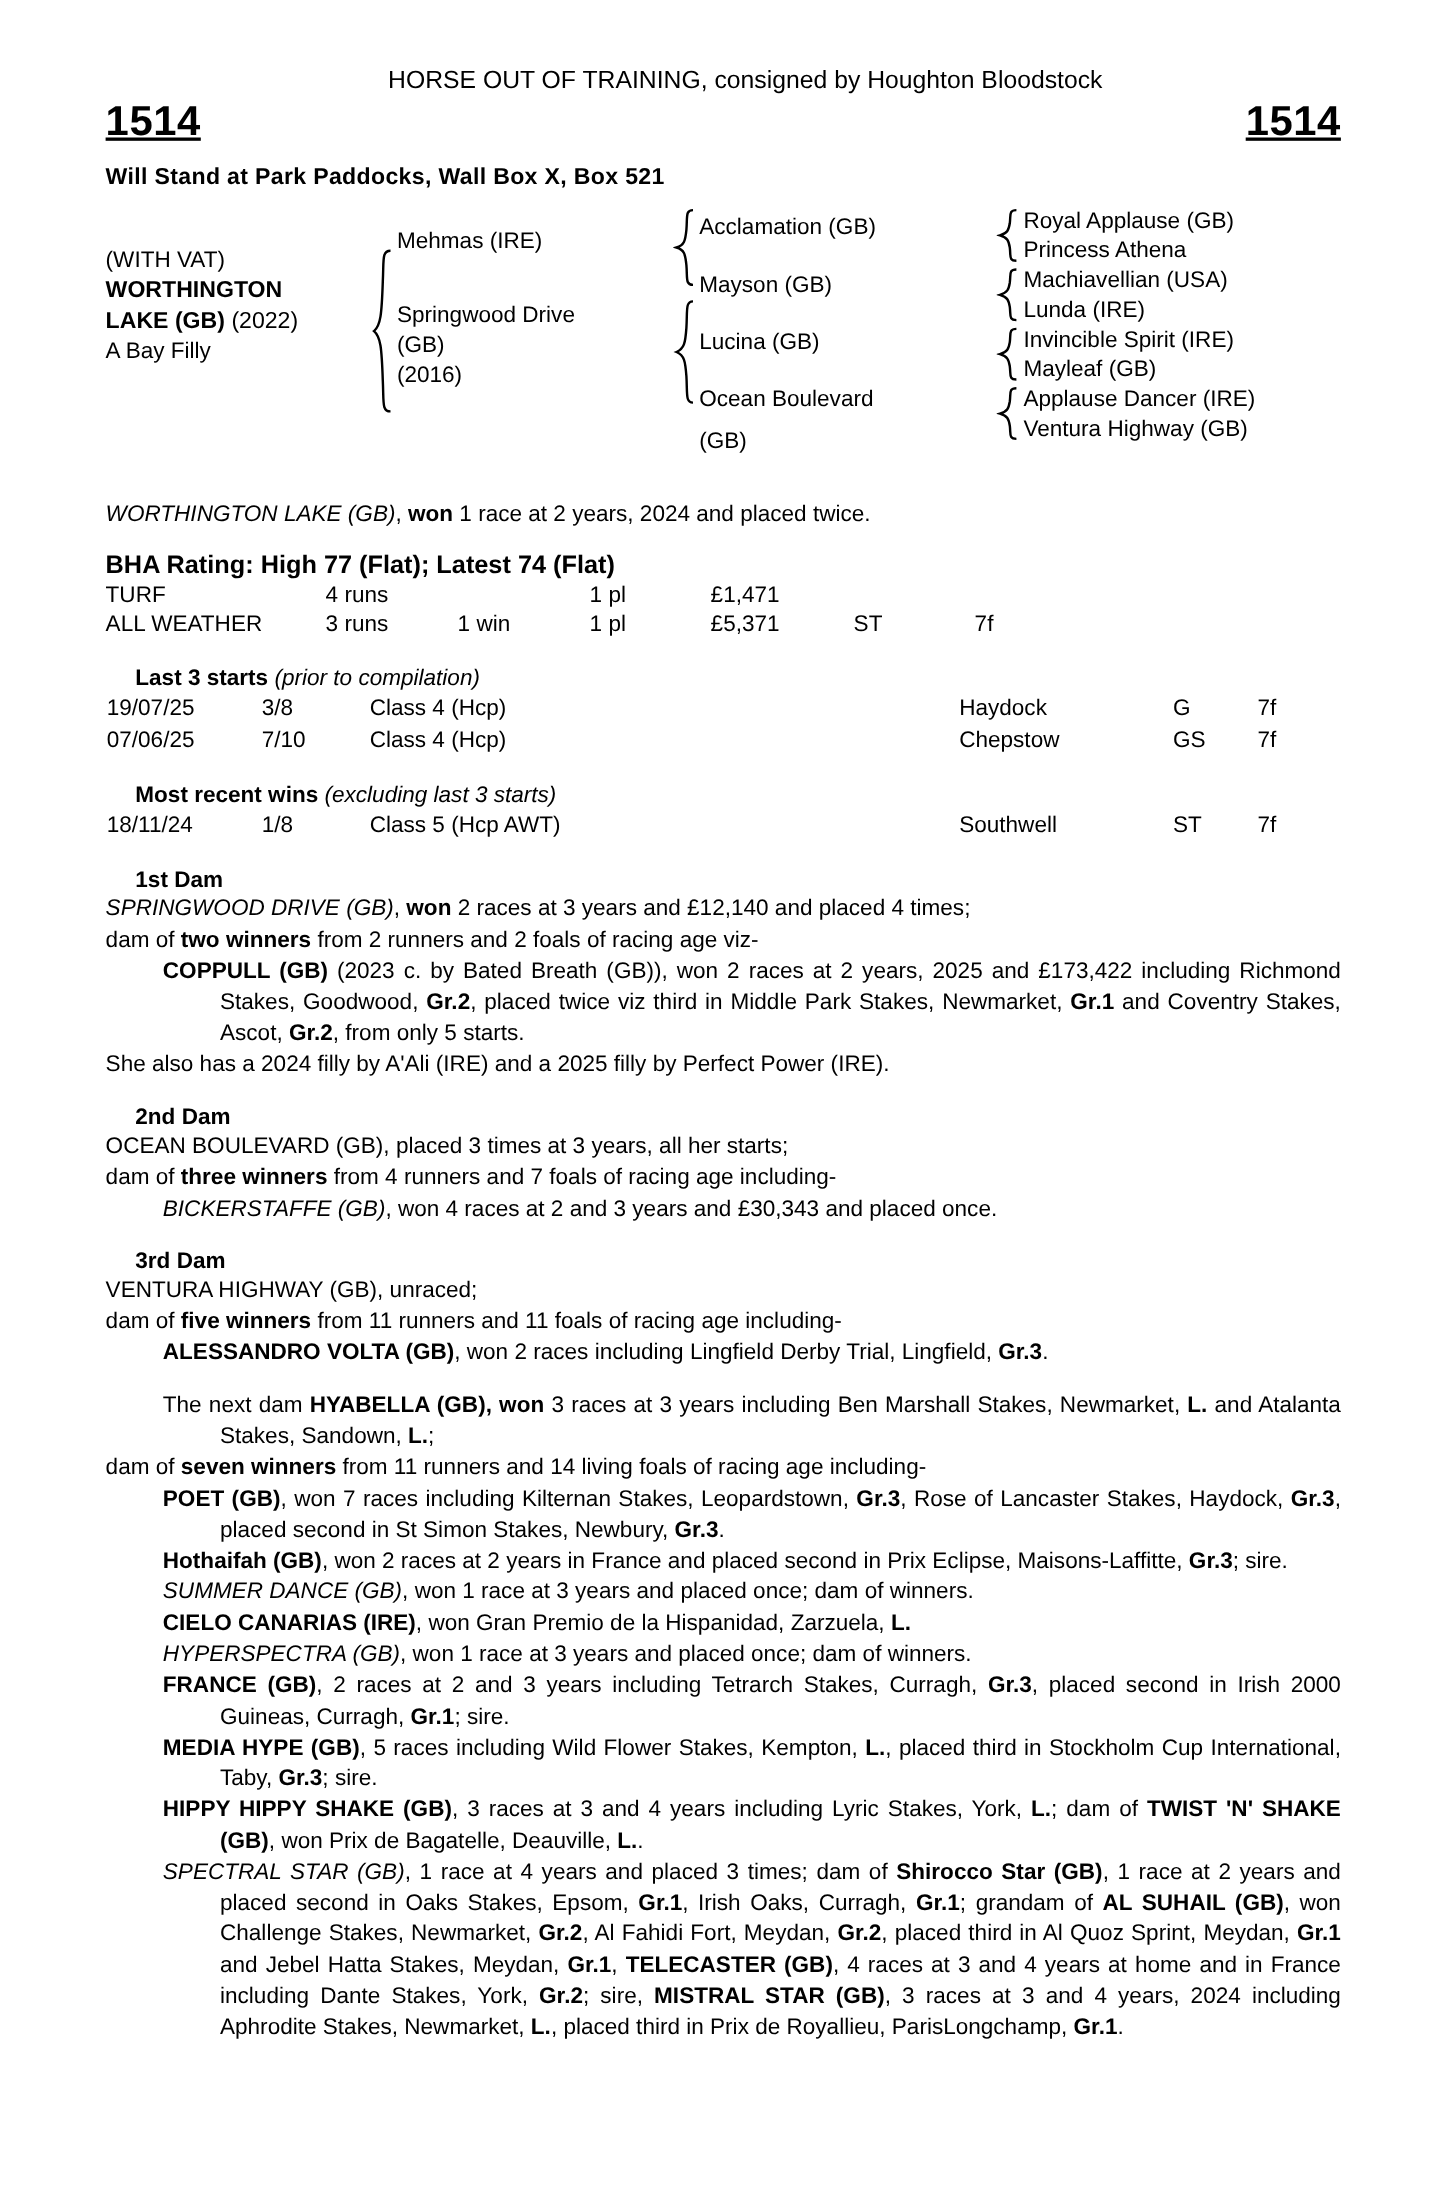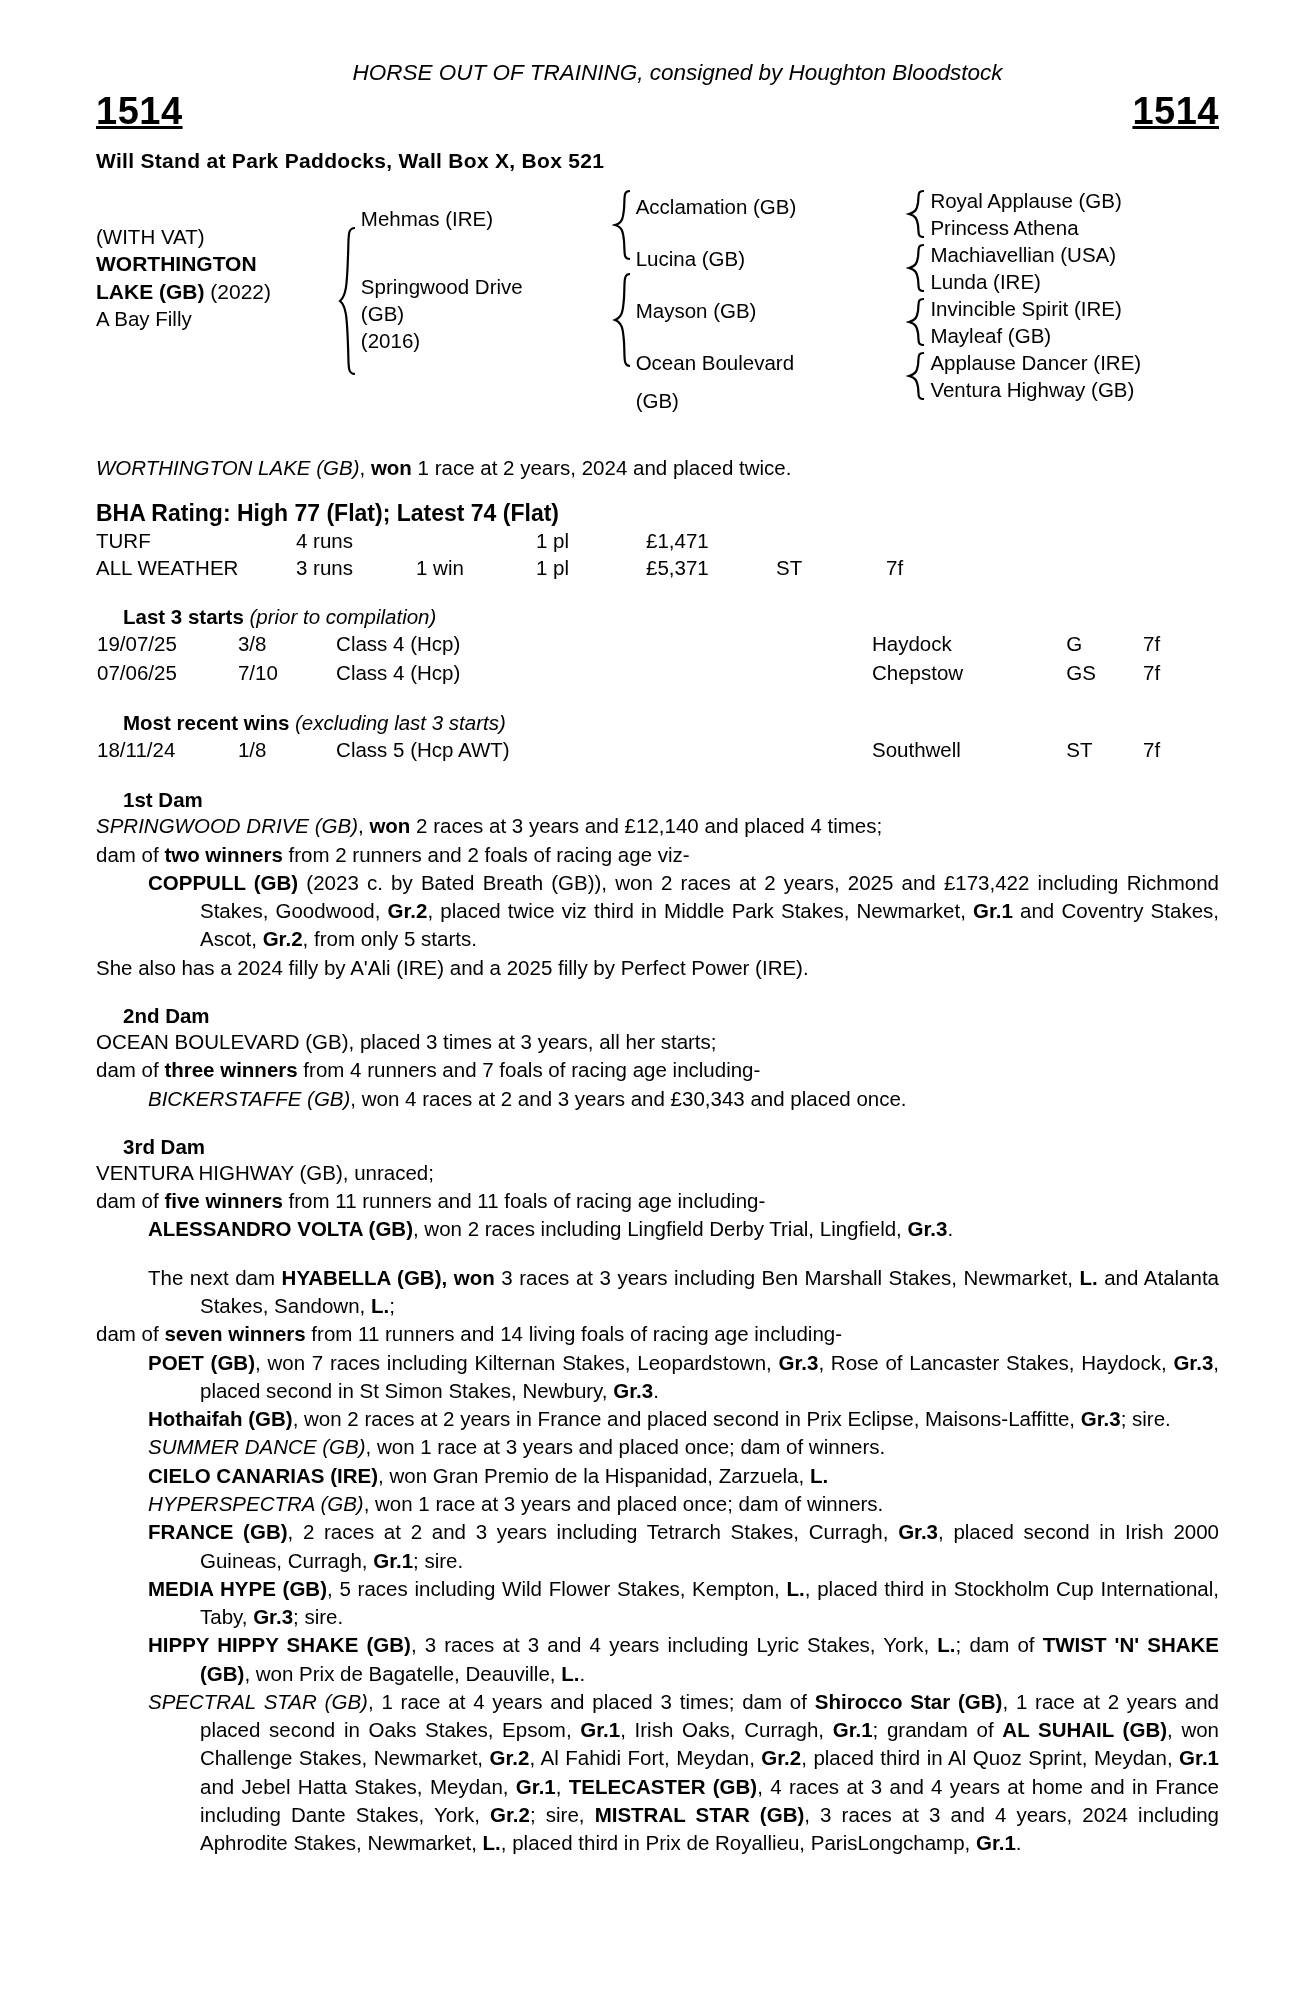--- a/index.html
+++ b/index.html
@@ -14,21 +14,20 @@
     color: #000000;
   }
   .page {
     width: 1315px;
     box-sizing: border-box;
     padding: 60px 96px 40px 96px;
     position: relative;
   }
   .consign-head {
     text-align: center;
-    font-style: italic;
     font-size: 22.5px;
     margin-left: 40px;
     margin-bottom: 6px;
   }
   .lot-row {
     display: flex;
     justify-content: space-between;
     align-items: baseline;
     font-weight: bold;
     font-size: 38px;
@@ -202,22 +201,22 @@
       </div>
       <div class="brace" style="height:114px">
         <svg width="22" height="96" viewBox="0 0 22 96">
             <path d="M18 2 C11 2 13 10 12 26 C11 40 10 45 3 48 C10 51 11 56 12 70 C13 86 11 94 18 94" fill="none" stroke="#000" stroke-width="2.2"></path>
           </svg>
       </div>
     </div>
 
     <div class="ped-col3">
       <div class="cell" style="padding-top:6px">Acclamation (GB)</div>
+      <div class="cell" style="padding-top:14px">Mayson (GB)</div>
       <div class="cell" style="padding-top:14px">Lucina (GB)</div>
-      <div class="cell" style="padding-top:14px">Mayson (GB)</div>
       <div class="cell" style="padding-top:14px">Ocean Boulevard</div>
       <div>(GB)</div>
     </div>
 
     <div style="display:flex; flex-direction:column;">
       <div class="brace" style="height:54px">
         <svg width="22" height="50" viewBox="0 0 22 50">
             <path d="M18 2 C11 2 13 6 12 14 C11 20 10 23 3 25 C10 27 11 30 12 36 C13 44 11 48 18 48" fill="none" stroke="#000" stroke-width="2.2"></path>
           </svg>
       </div>

